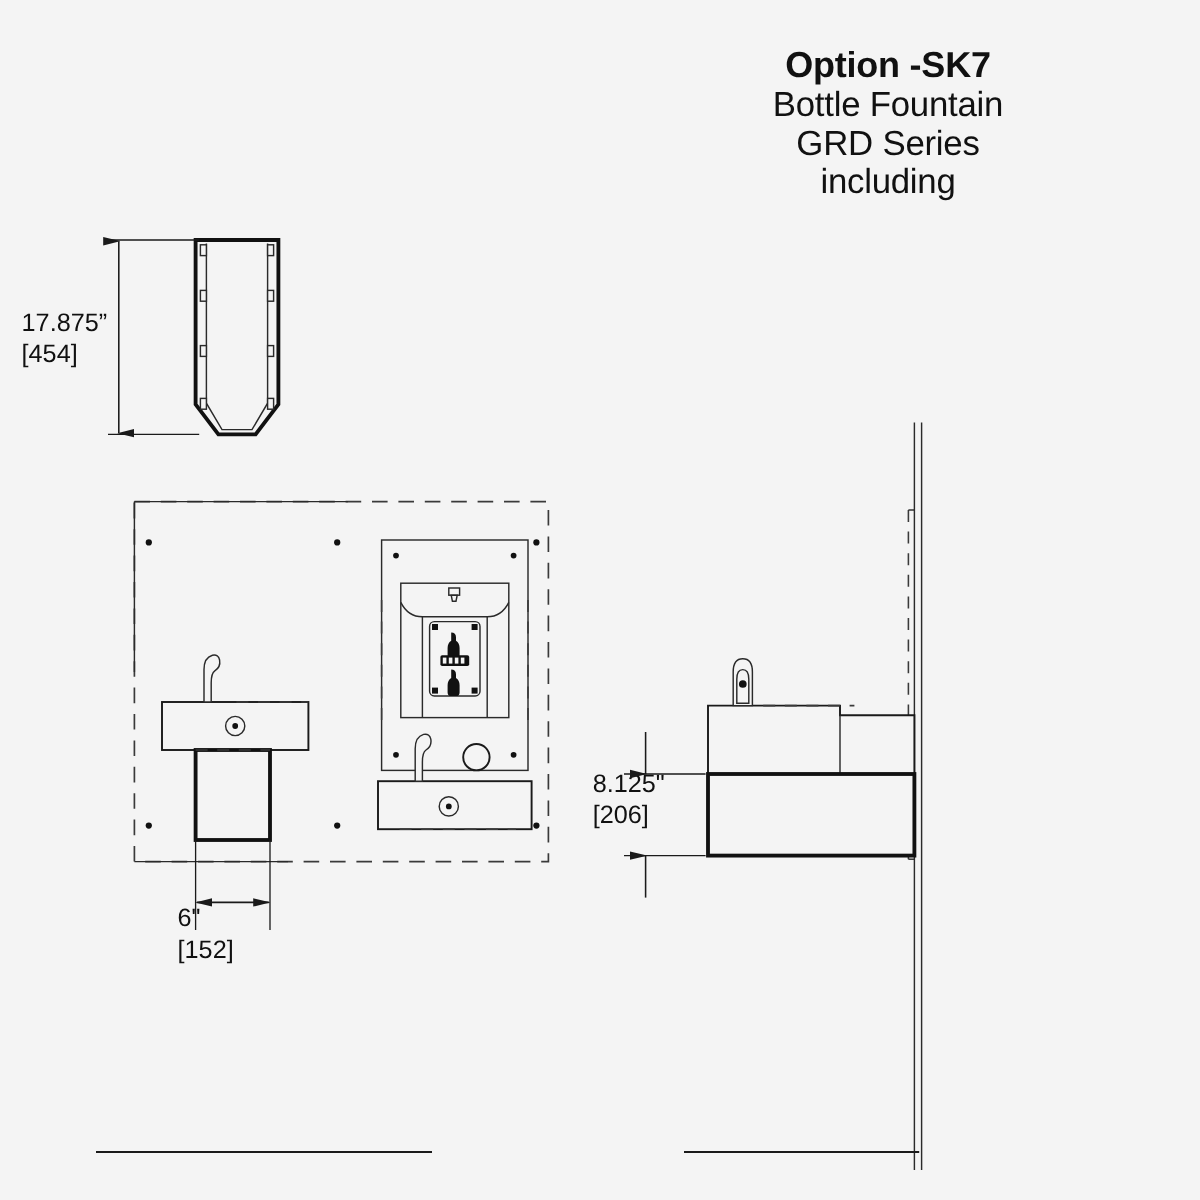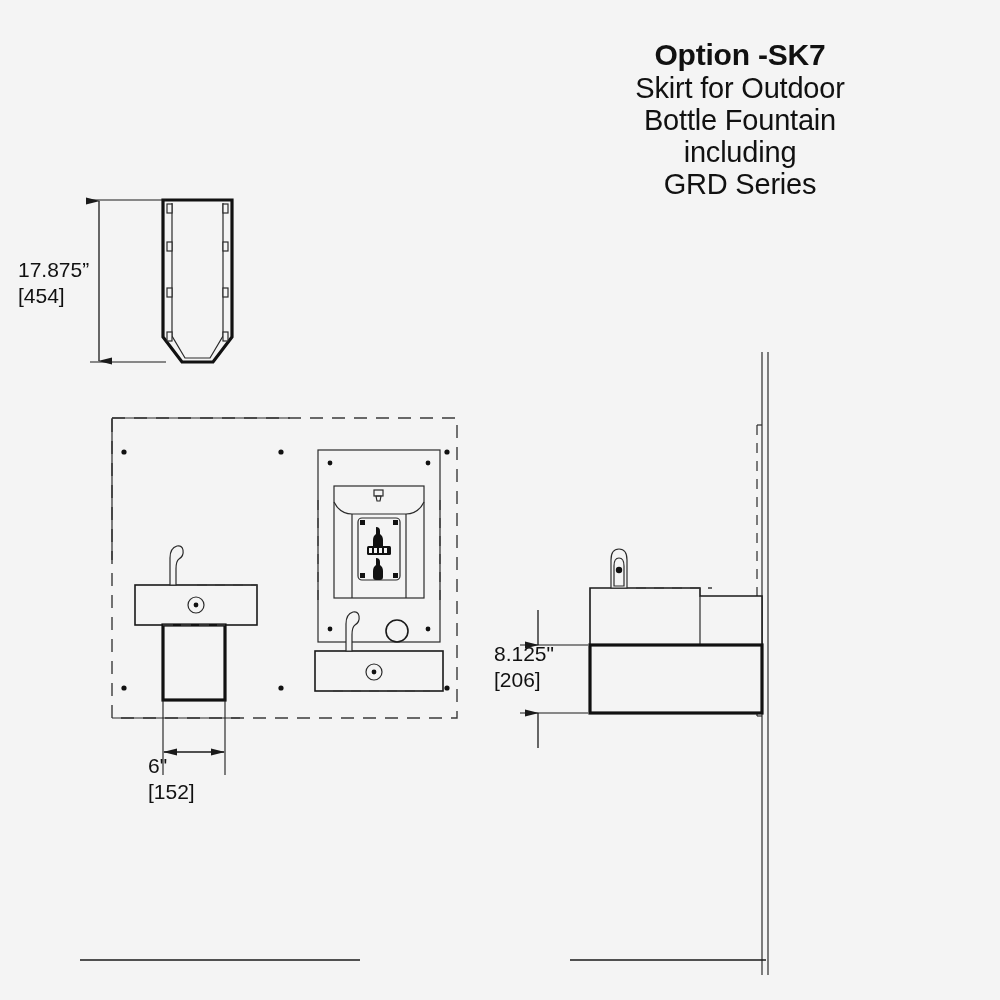--- a/index.html
+++ b/index.html
@@ -62,24 +62,23 @@
   .fillw   { fill: #f4f4f4; }
   .dot     { fill: #111111; }
 </style>
 </head>
 <body>
 
 <div id="sheet">
 
   <div id="titleblock">
     <span class="t-line bold">Option -SK7</span>
-    <span class="t-line">Skirt for Outdoor</span>
     <span class="t-line">Bottle Fountain</span>
+    <span class="t-line">GRD Series</span>
     <span class="t-line">including</span>
-    <span class="t-line">GRD Series</span>
   </div>
 
   <div class="dimtext" id="dim-skirt-height">
     <div>17.875”</div>
     <div>[454]</div>
   </div>
 
   <div class="dimtext" id="dim-skirt-width">
     <div>6"</div>
     <div>[152]</div>

